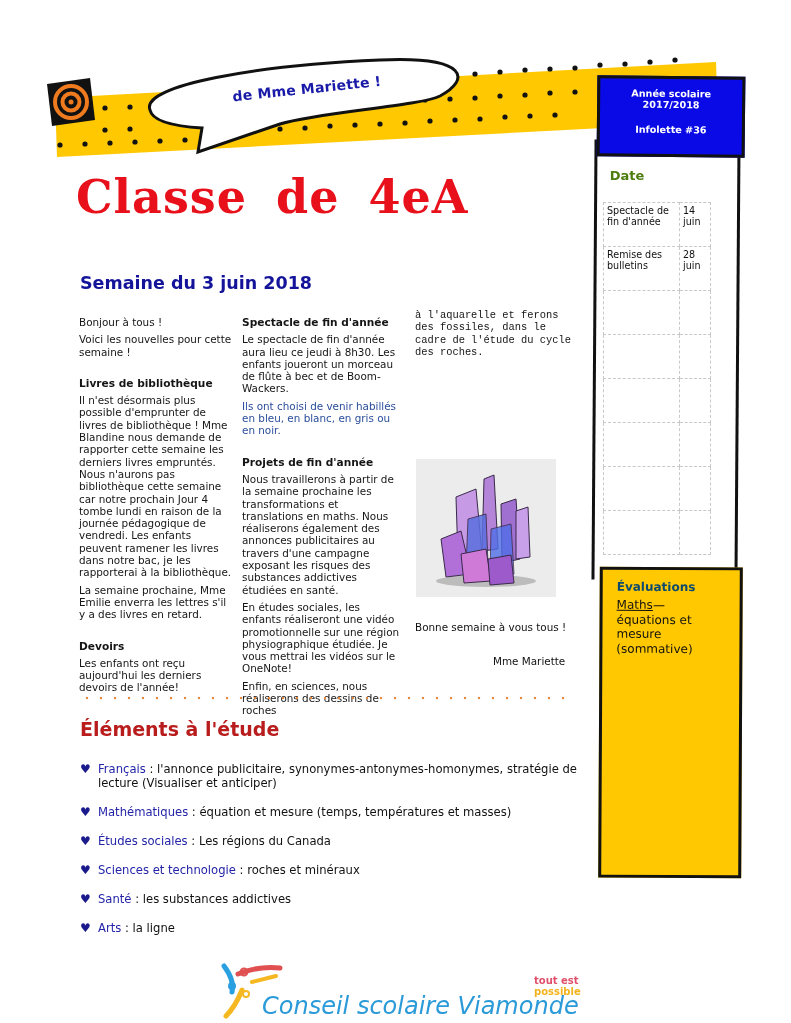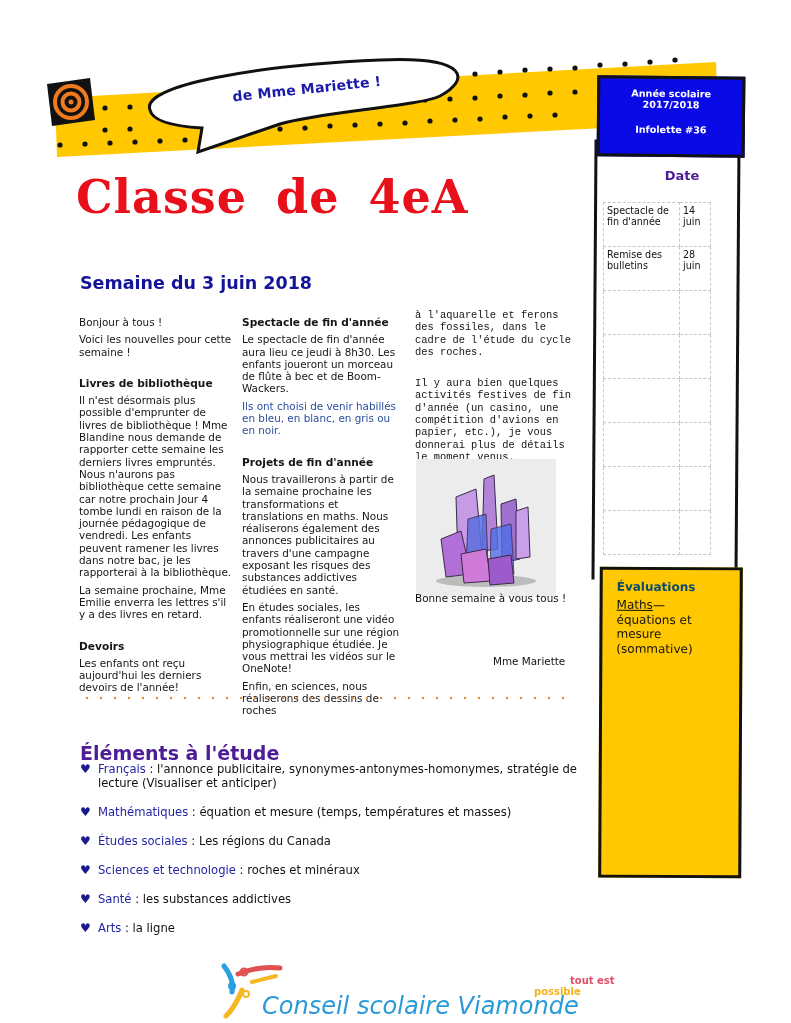--- a/index.html
+++ b/index.html
@@ -35,33 +35,33 @@
   .col .blue { color: #2a4d9c; }
 
   .col1 { left: 79px; top: 316px; width: 156px; }
   .col2 { left: 242px; top: 316px; width: 158px; }
   .col3 { left: 415px; top: 309px; width: 160px; font-family: Liberation Mono, monospace; }
 
   .crystal {
     position: absolute; left: 416px; top: 459px; width: 140px; height: 138px;
     background: #ececec;
   }
-  .sign-greeting { position: absolute; left: 415px; top: 592px; font-size: 10.4px; }
+  .sign-greeting { position: absolute; left: 415px; top: 621px; font-size: 10.4px; }
   .sign-name { position: absolute; left: 493px; top: 655px; font-size: 10.4px; }
 
   .dotted-sep {
     position: absolute; left: 80px; top: 696px; width: 490px; height: 4px;
     background-image: radial-gradient(circle, #e58a3b 1.3px, transparent 1.6px);
     background-size: 14px 4px; background-repeat: repeat-x;
   }
 
   .study-title {
     position: absolute; left: 80px; top: 718px;
     font-family: "DejaVu Sans", sans-serif; font-weight: bold;
-    font-size: 19px; color: #4c1d95; margin-top: 24px;
+    font-size: 19px; color: #b91c1c;
   }
 
   .study-list { position: absolute; left: 80px; top: 762px; width: 500px; list-style: none; }
   .study-list li { position: relative; padding-left: 18px; font-size: 11.6px; line-height: 14px; margin-bottom: 15px; }
   .study-list .heart { position: absolute; left: 0; top: 0; color: #1a1a8c; font-size: 12px; }
   .study-list .subj { color: #2424a8; }
 
   
   .side-frame {
     position: absolute; left: 593px; top: 140px; width: 146px; height: 440px;
@@ -70,22 +70,22 @@
   }
   .info-box {
     position: absolute; left: 597px; top: 76px; width: 148px; height: 81px;
     background: #0a0ae6; border: 3px solid #111; transform: rotate(0.6deg);
     color: #fff; text-align: center; font-size: 9.6px; font-weight: bold;
   }
   .info-box .yr { margin-top: 9px; line-height: 11px; }
   .info-box .num { margin-top: 14px; }
 
   .date-title {
-    position: absolute; left: 620px; top: 168px; width: 124px; text-align: center;
-    font-size: 13px; font-weight: bold; color: #4c1d95;
+    position: absolute; left: 565px; top: 168px; width: 124px; text-align: center;
+    font-size: 13px; font-weight: bold; color: #4d7c0f;
   }
 
   .date-table {
     position: absolute; left: 603px; top: 202px; width: 108px;
     border-collapse: collapse; font-size: 9.6px; line-height: 11px;
   }
   .date-table td {
     border: 1px dashed #c8c8c8; vertical-align: top; padding: 2px 3px;
     height: 44px;
   }
@@ -100,21 +100,21 @@
   .eval-box .eb { font-size: 12px; line-height: 14.5px; color: #111; }
   .eval-box .eb u { text-decoration: underline; text-align: right; }
 
   .footer-logo { position: absolute; left: 218px; top: 960px; width: 300px; height: 60px; }
   .footer-name {
     position: absolute; left: 262px; top: 992px;
     font-family: "DejaVu Sans", sans-serif; font-style: italic;
     font-size: 24px; color: #2a9ad8;
   }
   .tagline { position: absolute; left: 534px; top: 975px; font-size: 10px; font-weight: bold; line-height: 11px; }
-  .tagline .t1 { color: #e0506a; margin-left: 36px; }
+  .tagline .t1 { color: #e0506a; }
   .tagline .t2 { color: #f2b21c; }
 </style>
 </head>
 <body>
 
 <svg class="banner-svg" width="791" height="160" viewBox="0 0 791 160">
   <polygon points="55,98 716,62 718,122 57,157" fill="#ffc800"></polygon>
   <g fill="#111">
     <circle cx="105" cy="108" r="2.6"></circle>
       <circle cx="130" cy="107" r="2.6"></circle>
@@ -191,21 +191,20 @@
   <div class="gap"></div>
   <h4>Projets de fin d'année</h4>
   <p>Nous travaillerons à partir de la semaine prochaine les transformations et translations en maths. Nous réaliserons également des annonces publicitaires au travers d'une campagne exposant les risques des substances addictives étudiées en santé.</p>
   <p>En études sociales, les enfants réaliseront une vidéo promotionnelle sur une région physiographique étudiée. Je vous mettrai les vidéos sur le OneNote!</p>
   <p>Enfin, en sciences, nous réaliserons des dessins de roches</p>
 </div>
 
 <div class="col col3">
   <p>à l'aquarelle et ferons des fossiles, dans le cadre de l'étude du cycle des roches.</p>
   <div class="gap"></div>
-  <p>Il y aura bien quelques activités festives de fin d'année (un casino, une compétition d'avions en papier, etc.), je vous donnerai plus de détails le moment venus.</p>
 </div>
 
 <svg class="crystal" viewBox="0 0 140 138">
   <rect width="140" height="138" fill="#ececec"></rect>
   <ellipse cx="70" cy="122" rx="50" ry="6" fill="#bcbcbc"></ellipse>
   <polygon points="68,20 78,16 82,90 66,92" fill="#b484d8" stroke="#3a2a4a" stroke-width="1"></polygon>
   <polygon points="40,38 60,30 66,95 42,100" fill="#c79ae6" stroke="#3a2a4a" stroke-width="1"></polygon>
   <polygon points="52,60 70,55 72,105 50,110" fill="#5a6fe0" opacity="0.85" stroke="#3a2a4a" stroke-width="1"></polygon>
   <polygon points="85,45 100,40 104,100 86,104" fill="#a070d0" stroke="#3a2a4a" stroke-width="1"></polygon>
   <polygon points="100,52 112,48 114,98 100,100" fill="#c8a0ea" stroke="#3a2a4a" stroke-width="1"></polygon>

